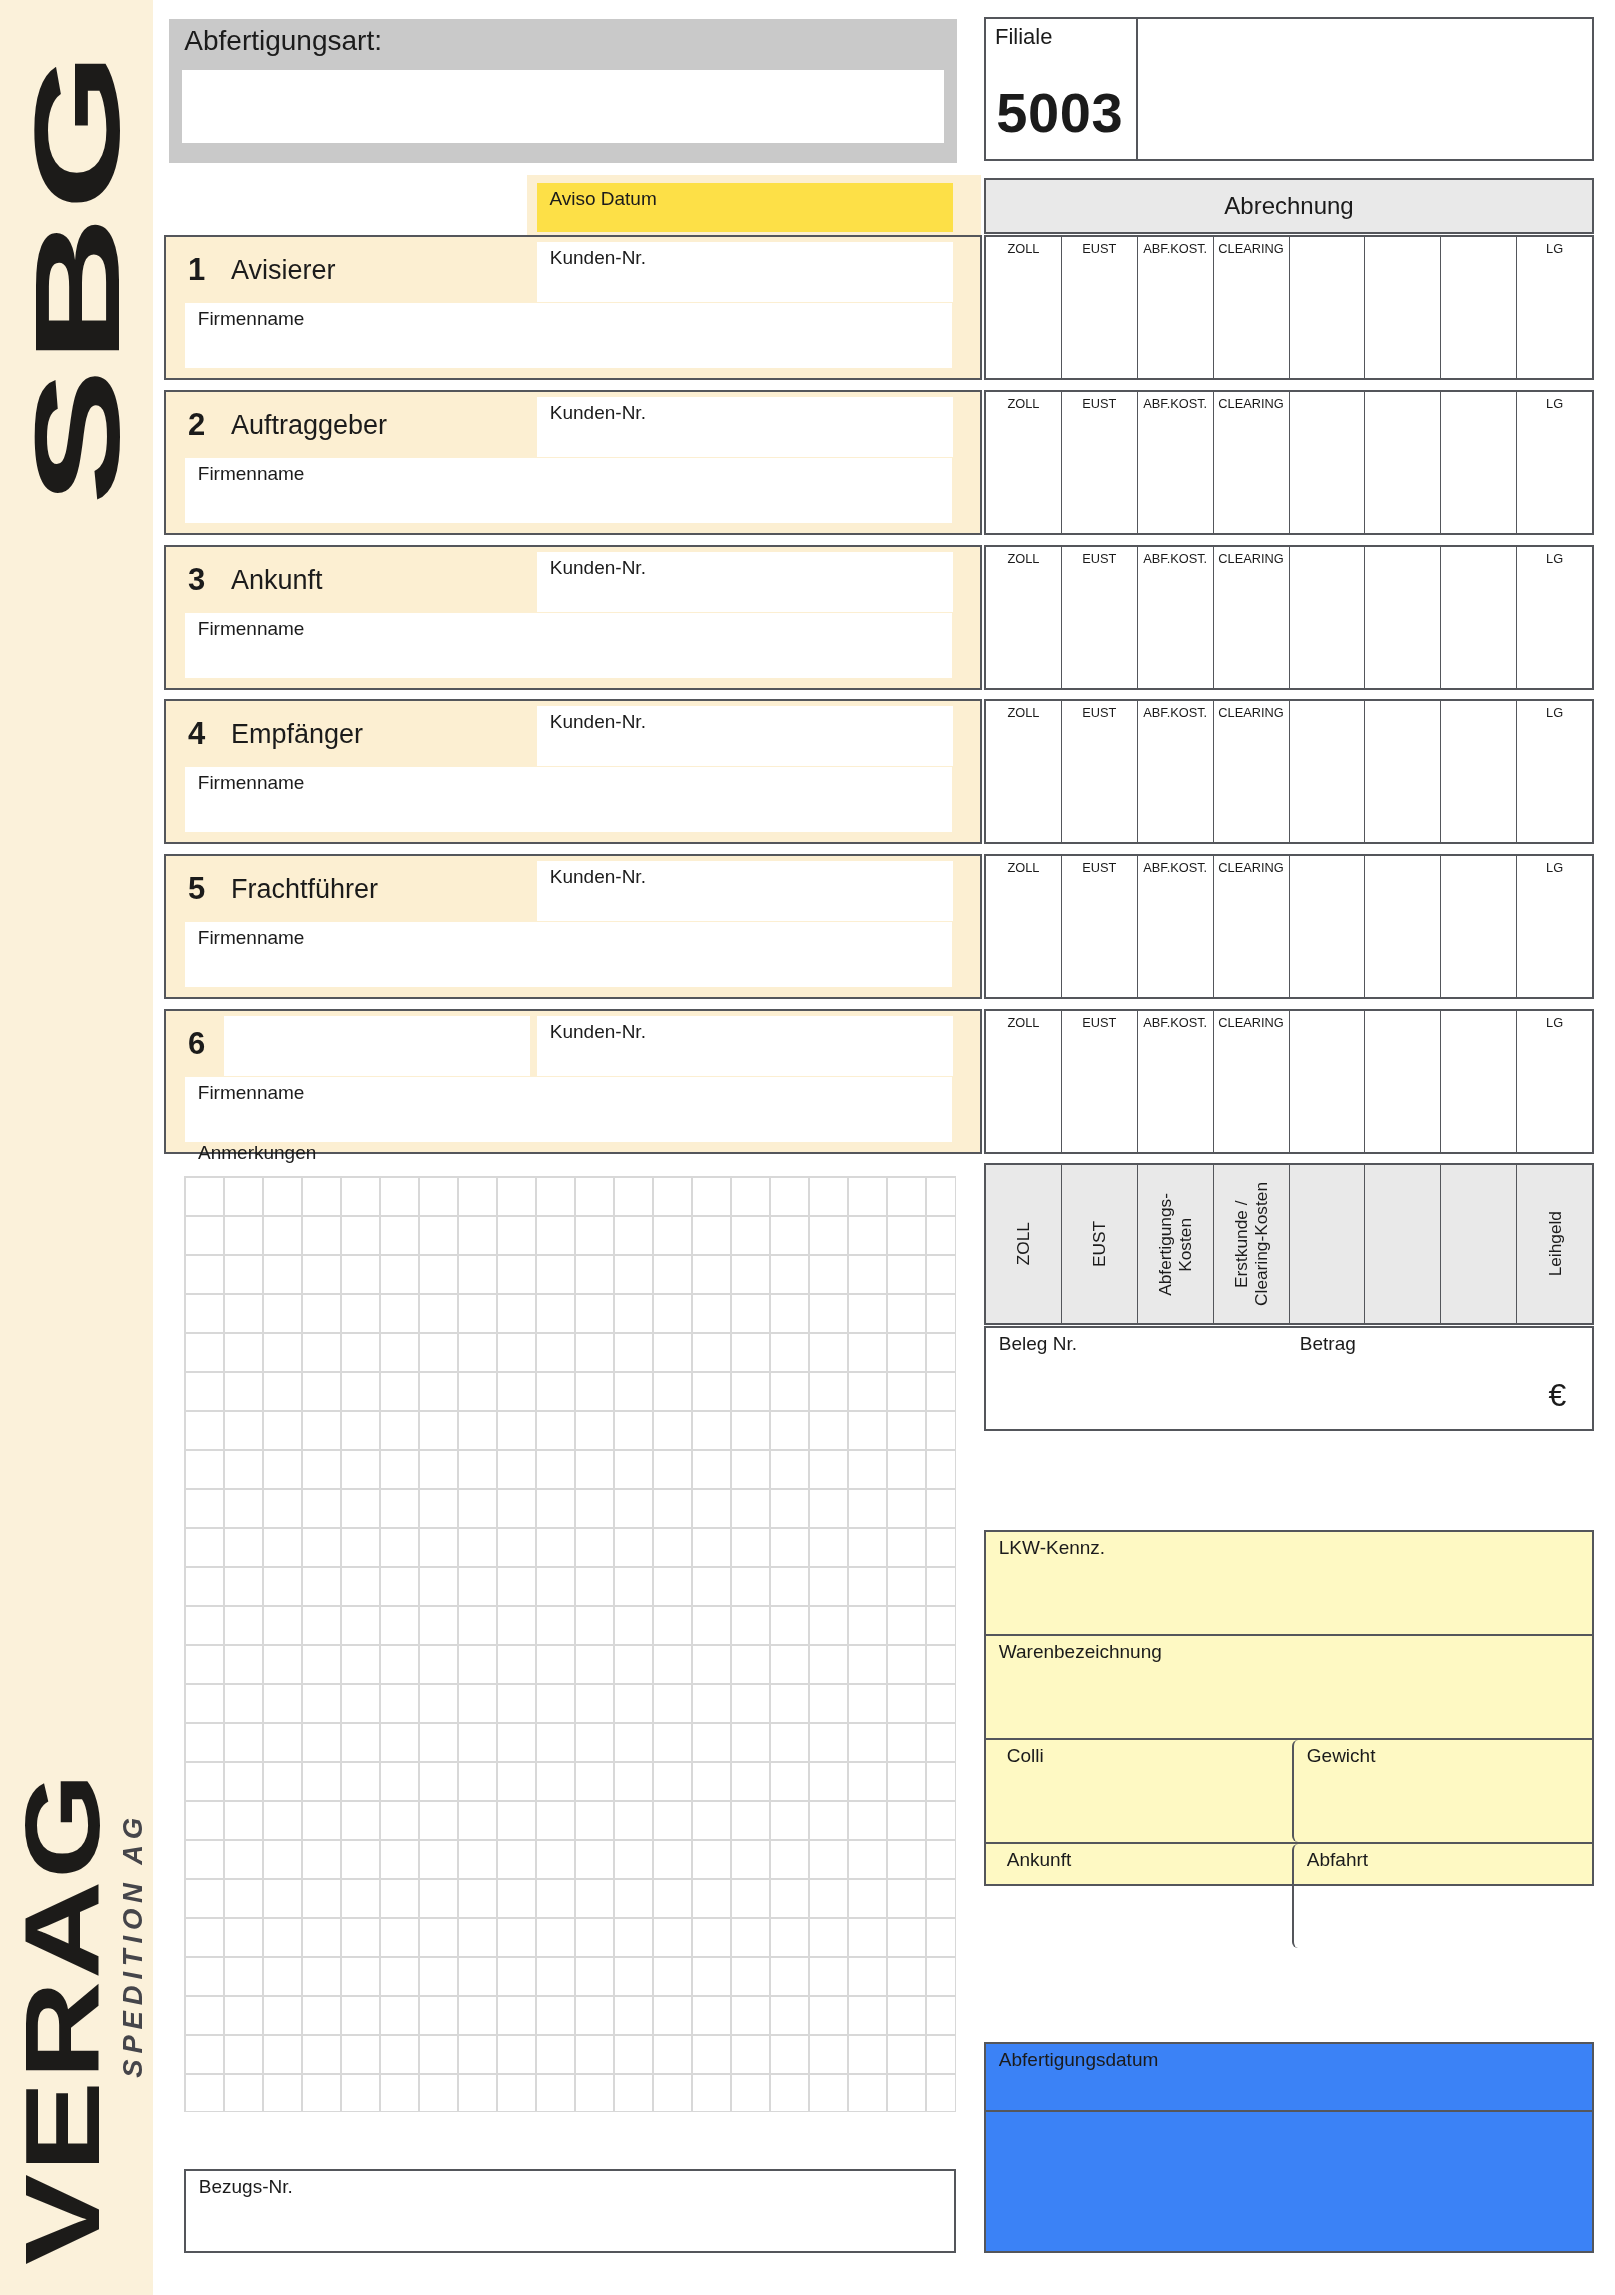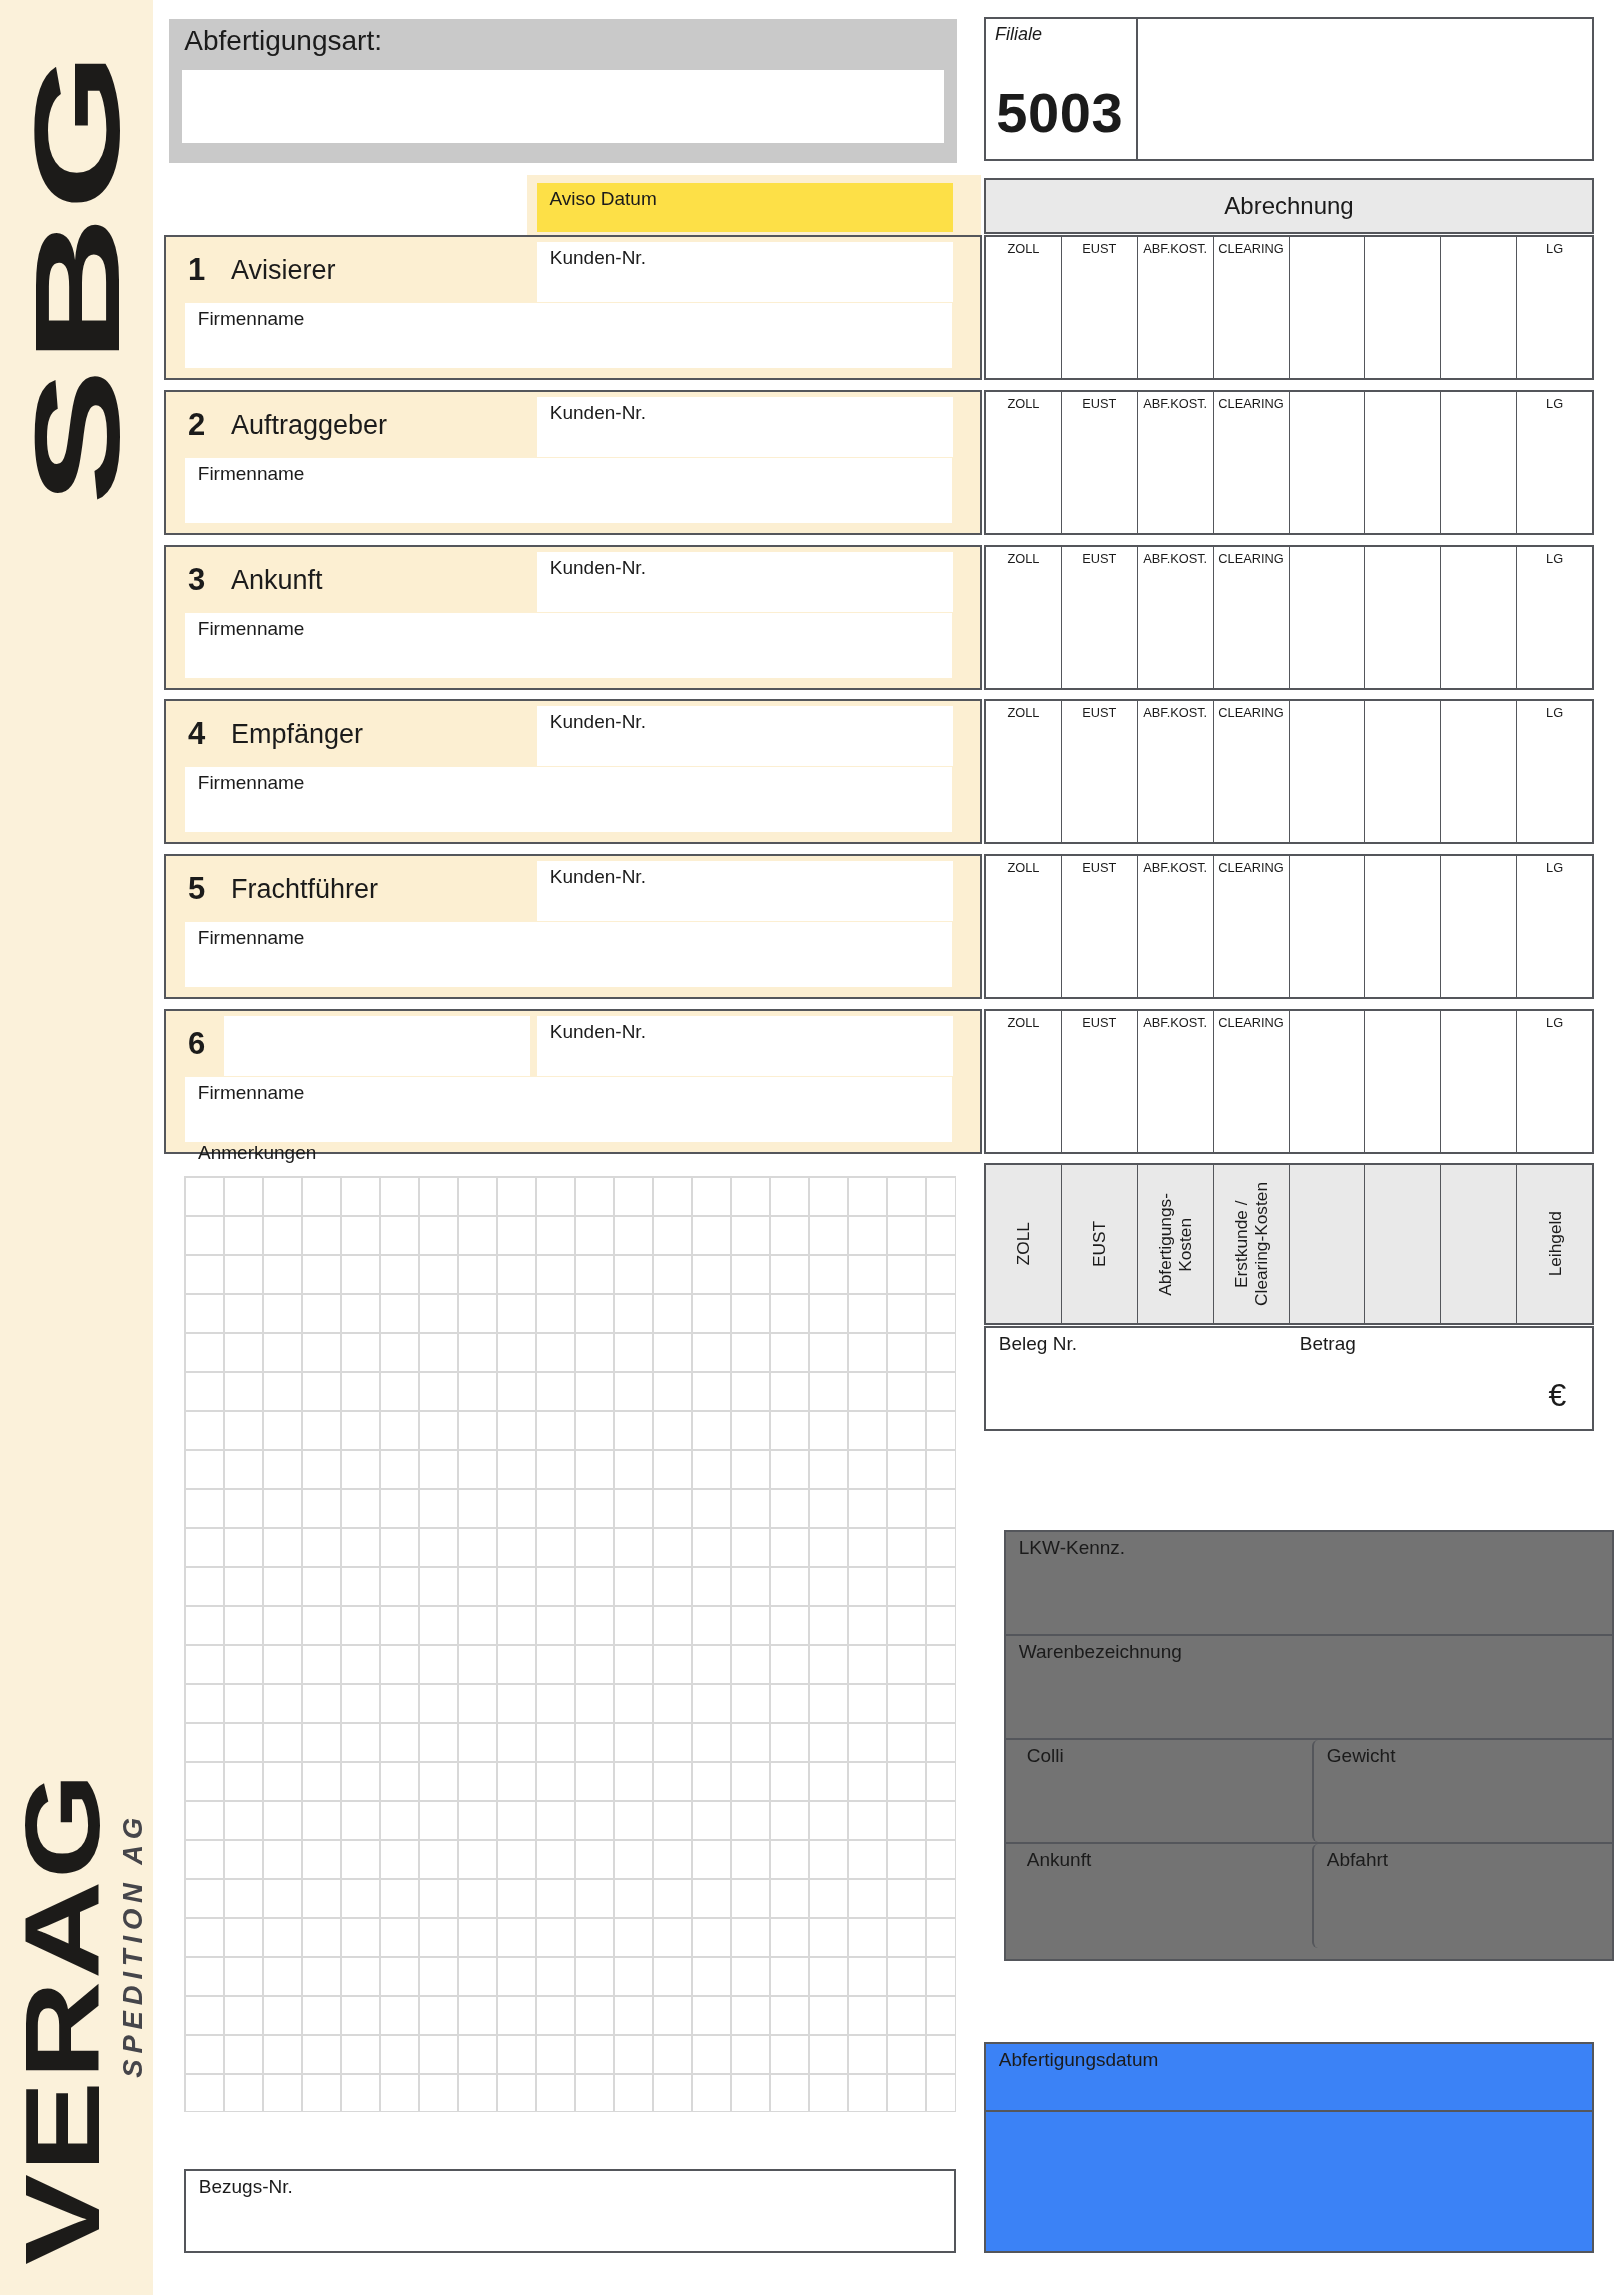--- a/index.html
+++ b/index.html
@@ -26,21 +26,21 @@
 
   
   .abf-block { left:169px; top:19px; width:788px; height:144px; background:var(--gray1); }
   .abf-label { position:absolute; left:15.3px; top:6.4px; font-size:28px; }
   .abf-input { position:absolute; left:12.8px; top:51px; width:762px; height:73px; background:#fff; }
 
   .fil { left:984px; top:16.6px; width:610px; height:144px; background:#fff;
          border:2.6px solid var(--bdr); box-sizing:border-box; display:flex; }
   .fil-left  { width:150px; border-right:2.6px solid var(--bdr); position:relative; }
   .fil-right { flex:1; position:relative; }
-  .small-lb  { position:absolute; left:9px; top:5.1px; font-size:18px;font-style:italic; }
+  .small-lb  { position:absolute; left:9px; top:5.1px; font-size:22px; }
   .fil-value { position:absolute; left:10.2px; top:61px; font-size:56px; font-weight:bold; letter-spacing:0.6px; }
 
   
   .aviso-wrap  { left:527px; top:175px; width:454px; height:60px; background:var(--cream2); }
   .aviso-input { position:absolute; left:9.6px; top:7.7px; width:416px; height:49px; background:#fde047; }
 
   
   .section { left:164px; width:818px; height:145px; background:var(--cream2);
              border:2.6px solid var(--bdr); box-sizing:border-box; position:absolute; }
   .sec-num   { position:absolute; left:22px; top:15.3px; font-size:31px; font-weight:bold; }
@@ -67,22 +67,22 @@
               display:flex; align-items:center; justify-content:center; }
   .ab-vcell .v { font-size:17.3px; line-height:20px; text-align:center; }
 
   .beleg  { left:984px; top:1326px; width:306px; height:105px; background:#fff;
             border:2.6px solid var(--bdr); box-sizing:border-box; }
   .betrag { left:1287px; top:1326px; width:307px; height:105px; background:#fff;
             border:2.6px solid var(--bdr); border-left:none; box-sizing:border-box; }
   .euro { position:absolute; right:25.6px; top:49px; font-size:32px; }
 
   
-  .lkw { left:984px; top:1530px; width:610px; height:431px; background:#737373;
-         border:2.6px solid var(--bdr); box-sizing:border-box;margin-left:20px; }
+  .lkw { left:984px; top:1530px; width:610px; height:356px; background:#fef9c3;
+         border:2.6px solid var(--bdr); box-sizing:border-box; }
   .lkw-row { position:relative; height:104px; border-bottom:2.6px solid var(--bdr); box-sizing:border-box; }
   .lkw-row:last-child { border-bottom:none; height:104px; }
   .split { display:flex;padding-left:8px; }
   .half { flex:1; position:relative; }
   .half + .half { border-left:2.6px solid var(--bdr);border-radius:6px; }
 
   .abf2 { left:984px; top:2042px; width:610px; height:211px; background:#3b82f6;
           border:2.6px solid var(--bdr); box-sizing:border-box; }
   .abf2-r1 { position:relative; height:68px; border-bottom:2.6px solid var(--bdr); box-sizing:border-box; }
   .abf2-r2 { position:relative; height:138px; }

